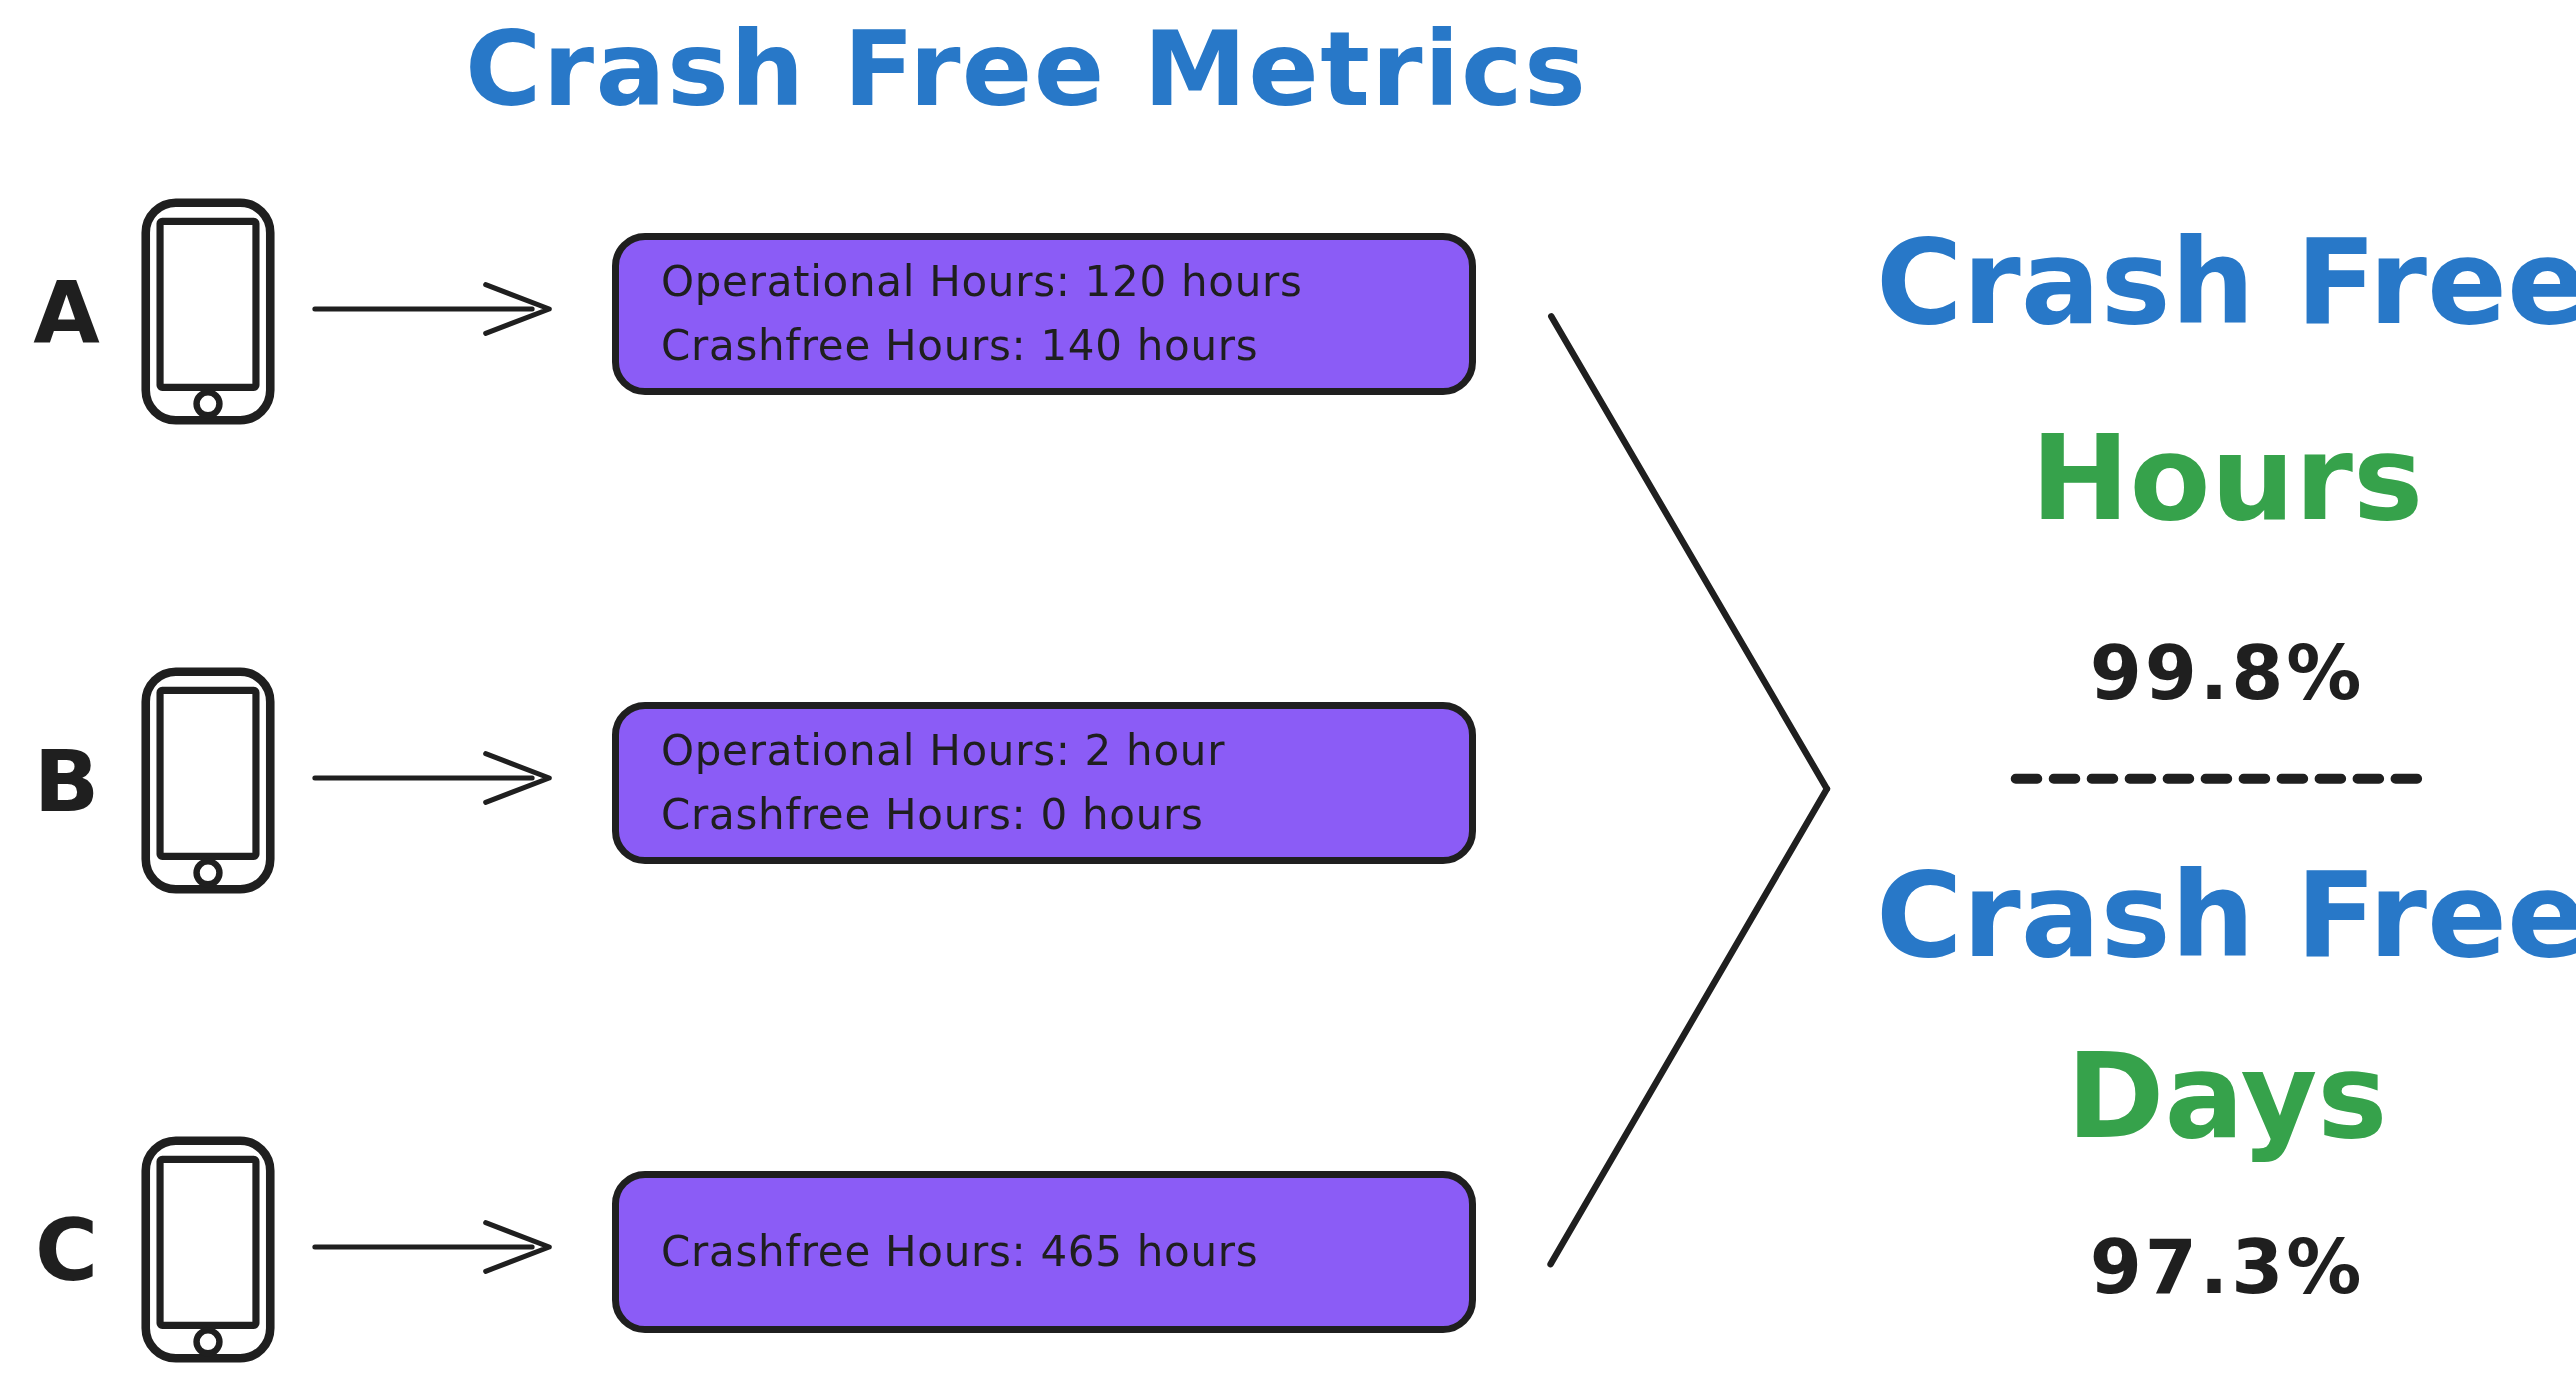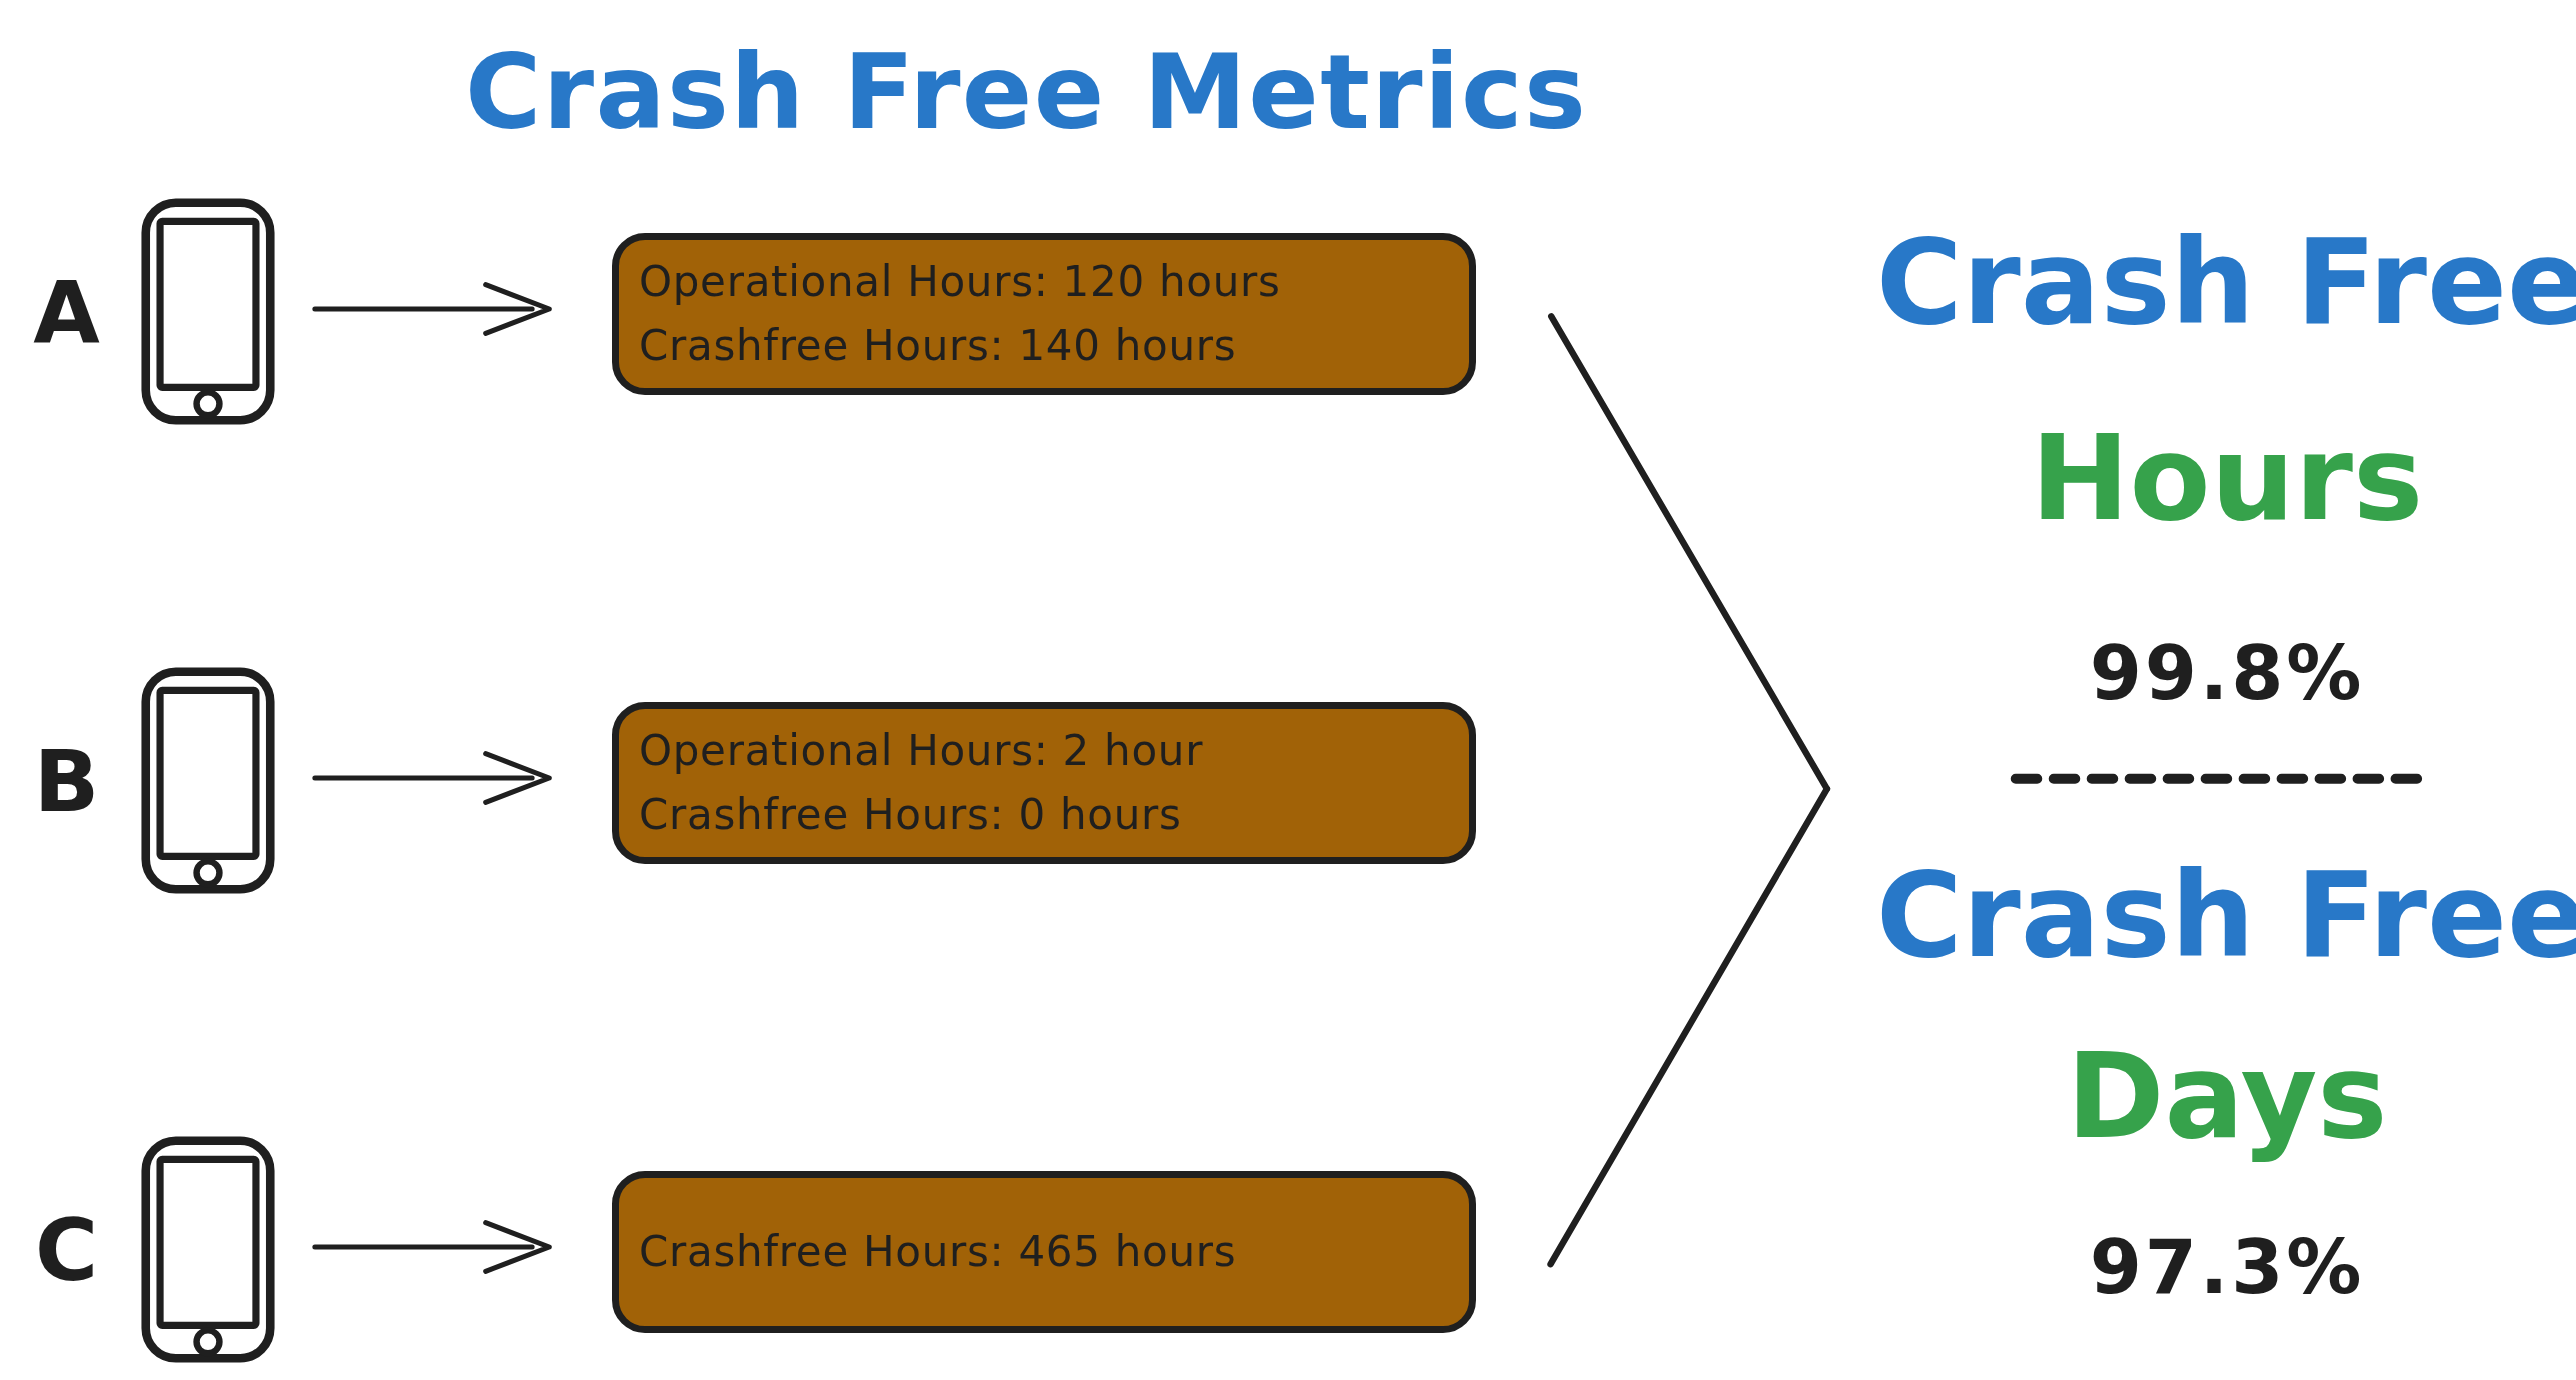--- a/index.html
+++ b/index.html
@@ -9,21 +9,21 @@
   html,body{margin:0;padding:0;}
   body{
     width:2576px;height:1380px;background:var(--bg);
     font-family:"DejaVu Sans", sans-serif;color:var(--ink);
     overflow:hidden;position:relative;
   }
   .canvas{position:absolute;inset:0;}
 
   
   .title{
-    position:absolute;left:465px;top:31px;width:1117px;
+    position:absolute;left:465px;top:8px;width:1117px;
     text-align:center;font-size:104px;font-weight:bold;color:var(--blue);
     white-space:nowrap;letter-spacing:1.4px;
   }
 
   
   .row{position:absolute;left:0;width:1504px;height:229px;}
   .row-a{top:197px;}
   .row-b{top:666px;}
   .row-c{top:1135px;}
 
@@ -32,23 +32,23 @@
     width:93px;text-align:center;
     font-size:86px;font-weight:bold;color:var(--ink);
   }
   .phone{position:absolute;left:140px;top:0;width:136px;height:229px;}
   .phone *{stroke:var(--ink);fill:none;}
   .arrow{position:absolute;left:312px;top:69px;width:243px;height:86px;}
   .arrow *{stroke:var(--ink);fill:none;}
 
   .metrics-box{
     position:absolute;left:612px;top:36px;width:864px;height:162px;
-    border:7.2px solid var(--ink);border-radius:33px;background:#a16207;
+    border:7.2px solid var(--ink);border-radius:33px;background:#8b5cf6;
     display:flex;flex-direction:column;justify-content:center;
-    padding-left:20px;gap:18.6px;
+    padding-left:42px;gap:18.6px;
   }
   .box-line{
     font-size:42px;line-height:1.1;color:var(--ink);
     white-space:nowrap;letter-spacing:0.7px;
   }
 
   
   .converge{position:absolute;left:1504px;top:272px;width:358px;height:1038px;}
   .converge *{stroke:var(--ink);fill:none;}
 

